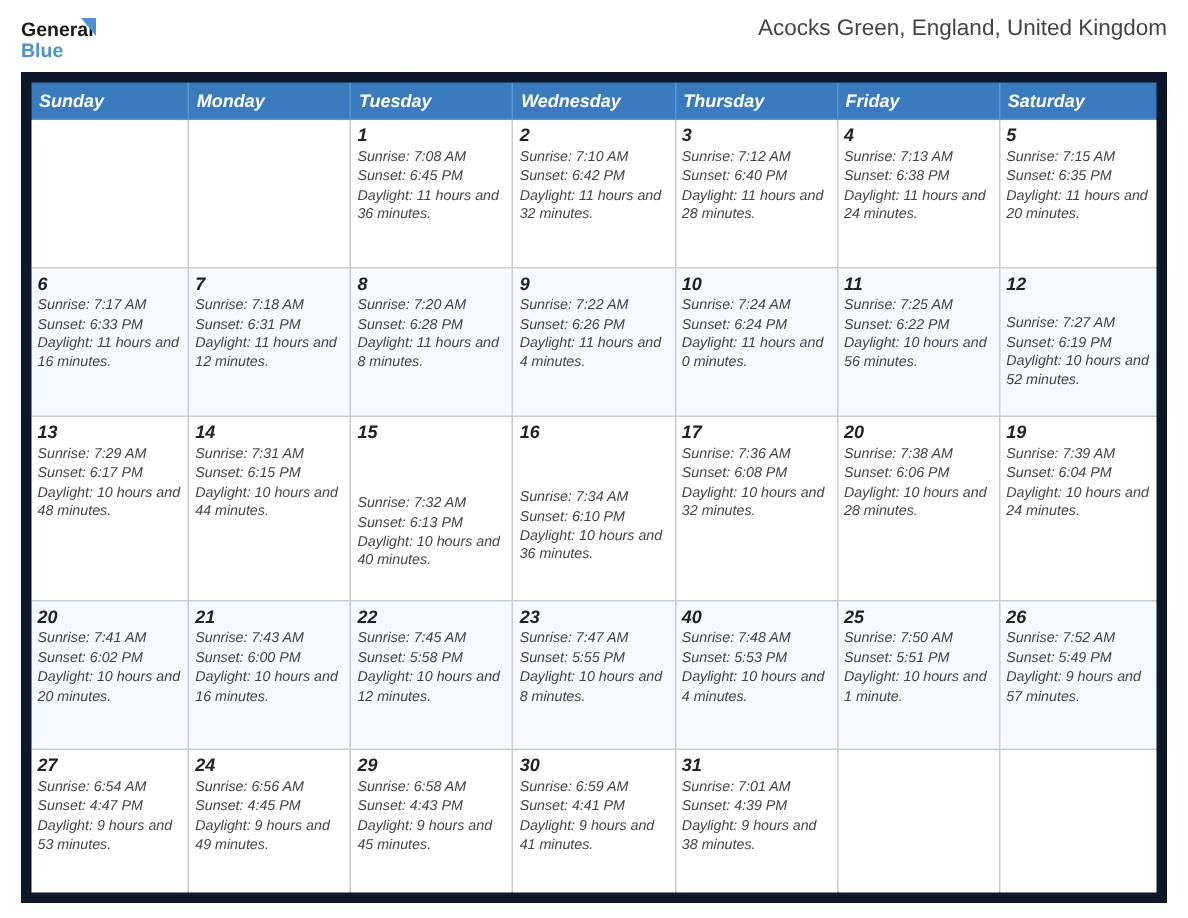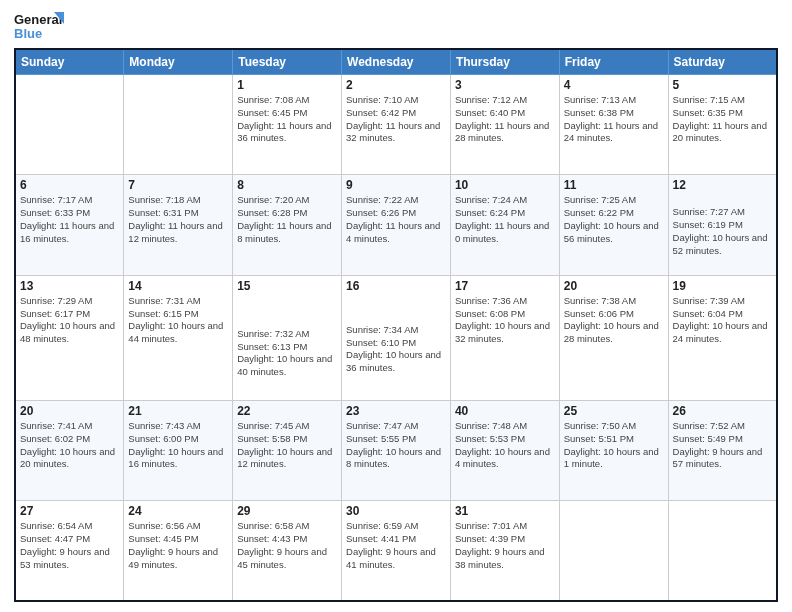--- a/index.html
+++ b/index.html
@@ -36,24 +36,25 @@
       font-weight: normal;
       color: #222;
       line-height: 1.1;
     }
     .subtitle {
       font-size: 15px;
       color: #444;
     }
     .calendar {
       flex: 1;
-      border: 2px solid #0f172a;
+      border: 7px solid #0f172a;
       border-collapse: collapse;
       width: 100%;
       table-layout: fixed;
+      font-style: italic;
     }
     .calendar th {
       background: #3a7abf;
       color: #fff;
       font-size: 12px;
       font-weight: bold;
       text-align: left;
       padding: 5px 5px;
       border: 1px solid #5599d0;
     }
@@ -93,20 +94,21 @@
 <div class="page">
   <div class="header">
     <div class="logo">
         <svg width="50" height="32" viewBox="0 0 50 32">
     <text x="0" y="14" font-size="13" font-weight="bold" fill="#1a1a1a" font-family="Arial">General</text>
     <text x="0" y="28" font-size="13" font-weight="bold" fill="#4a90d9" font-family="Arial">Blue</text>
     <polygon points="40,2 50,2 50,14" fill="#4a90d9"></polygon>
   </svg>
       </div>
     <div class="title-block">
+      <div class="subtitle">Acocks Green, England, United Kingdom</div>
     </div>
   </div>
 
   <table class="calendar" id="cal-table">
     <thead id="cal-head">
         <tr>
           <th>Sunday</th>
           <th>Monday</th>
           <th>Tuesday</th>
           <th>Wednesday</th>

